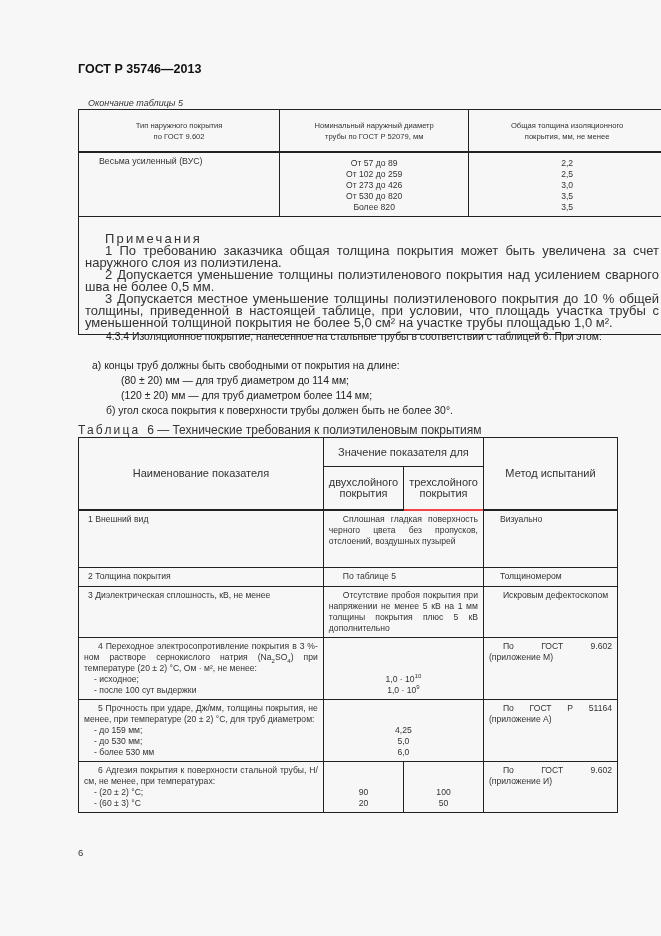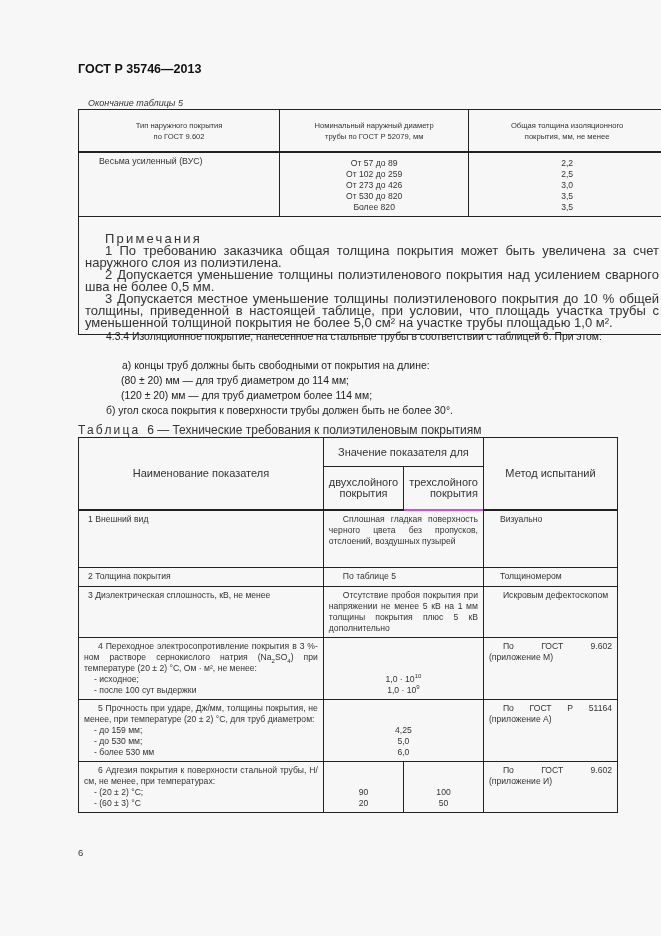--- a/index.html
+++ b/index.html
@@ -77,21 +77,21 @@
       <div class="ind spaced">Примечания</div>
       <div class="ind">1 По требованию заказчика общая толщина покрытия может быть увеличена за счет наружного слоя из полиэтилена.</div>
       <div class="ind">2 Допускается уменьшение толщины полиэтиленового покрытия над усилением сварного шва не более 0,5 мм.</div>
       <div class="ind">3 Допускается местное уменьшение толщины полиэтиленового покрытия до 10 % общей толщины, приведенной в настоящей таблице, при условии, что площадь участка трубы с уменьшенной толщиной покрытия не более 5,0 см² на участке трубы площадью 1,0 м².</div>
     </td>
   </tr>
 </tbody>
   </table>
 
 <div class="abs body-text" style="left:78px; top:329px; width:540px; text-indent:28px;">4.3.4 Изоляционное покрытие, нанесенное на стальные трубы в соответствии с таблицей 6. При этом:</div>
-<div class="abs body-text" style="left:122px; top:358px;">а) концы труб должны быть свободными от покрытия на длине:</div>
+<div class="abs body-text" style="left:92px; top:358px;">а) концы труб должны быть свободными от покрытия на длине:</div>
 <div class="abs body-text" style="left:121px; top:373px;">(80 ± 20) мм — для труб диаметром до 114 мм;</div>
 <div class="abs body-text" style="left:121px; top:388px;">(120 ± 20) мм — для труб диаметром более 114 мм;</div>
 <div class="abs body-text" style="left:106px; top:403px;">б) угол скоса покрытия к поверхности трубы должен быть не более 30°.</div>
 
 <div class="abs t6cap">
   <span class="spaced">Таблица</span>&nbsp;
   <span>6 — Технические требования к полиэтиленовым покрытиям</span>
 </div>
 
 <table class="t6">
@@ -102,21 +102,21 @@
       <col style="width:138px">
     </colgroup>
   <tbody>
       <tr>
     <td class="h" rowspan="2" style="border-bottom:2px solid #222;">Наименование показателя</td>
     <td class="h" colspan="2" style="height:22px;">Значение показателя для</td>
     <td class="h" rowspan="2" style="border-bottom:2px solid #222;">Метод испытаний</td>
   </tr>
   <tr>
     <td class="h" style="height:36px; border-bottom:2px solid #222;">двухслойного покрытия</td>
-    <td class="h" style="border-bottom:2px solid #d946ef;text-align:right;">трехслойного покрытия</td>
+    <td class="h" style="border-bottom:2px solid #ef4444;">трехслойного покрытия</td>
   </tr>
 
   <tr style="height:57px;">
     <td style="padding-left:9px;">1 Внешний вид</td>
     <td colspan="2" class="jus" style="text-indent:14px;">Сплошная гладкая поверхность черного цвета без пропусков, отслоений, воздушных пузырей</td>
     <td style="padding-left:16px;">Визуально</td>
   </tr>
   <tr style="height:19px;">
     <td style="padding-left:9px;">2 Толщина покрытия</td>
     <td colspan="2" style="padding-left:19px;">По таблице 5</td>

